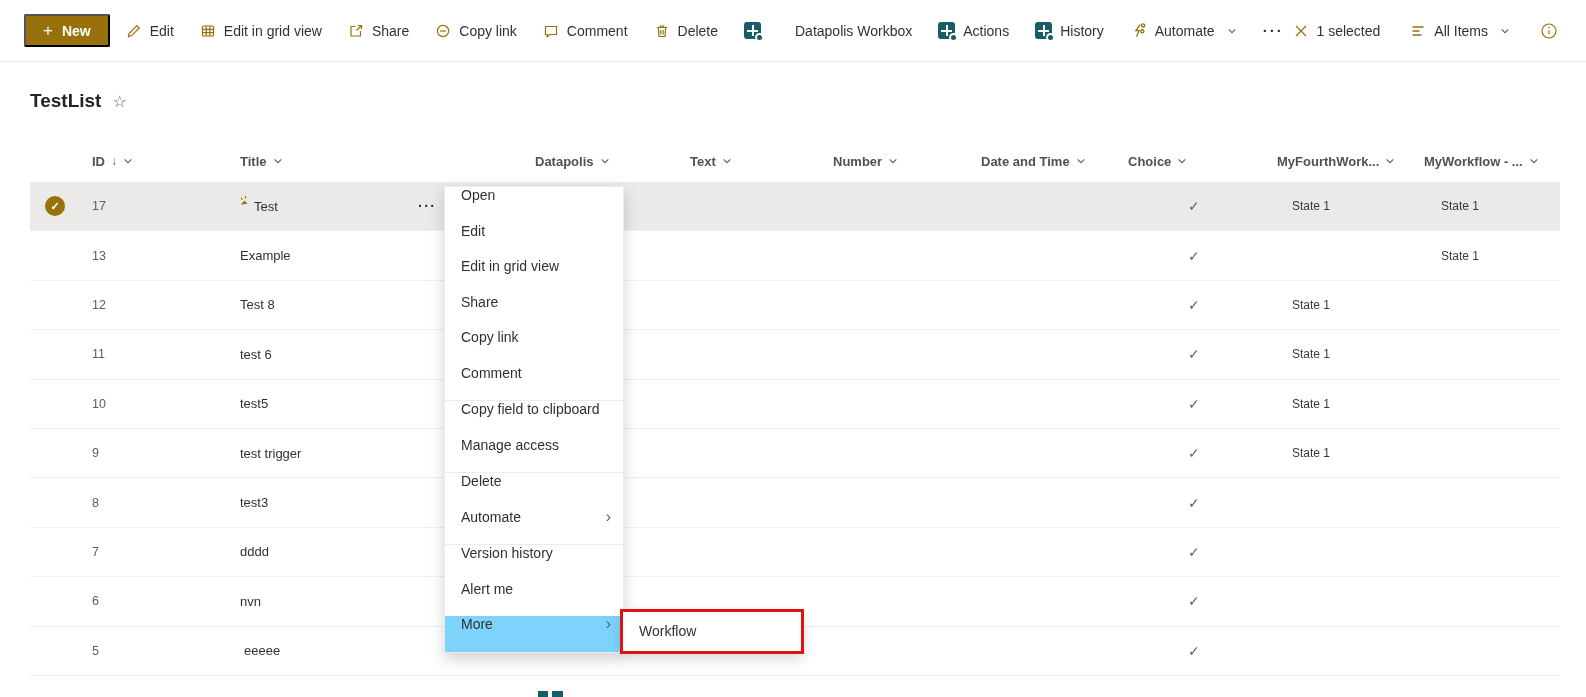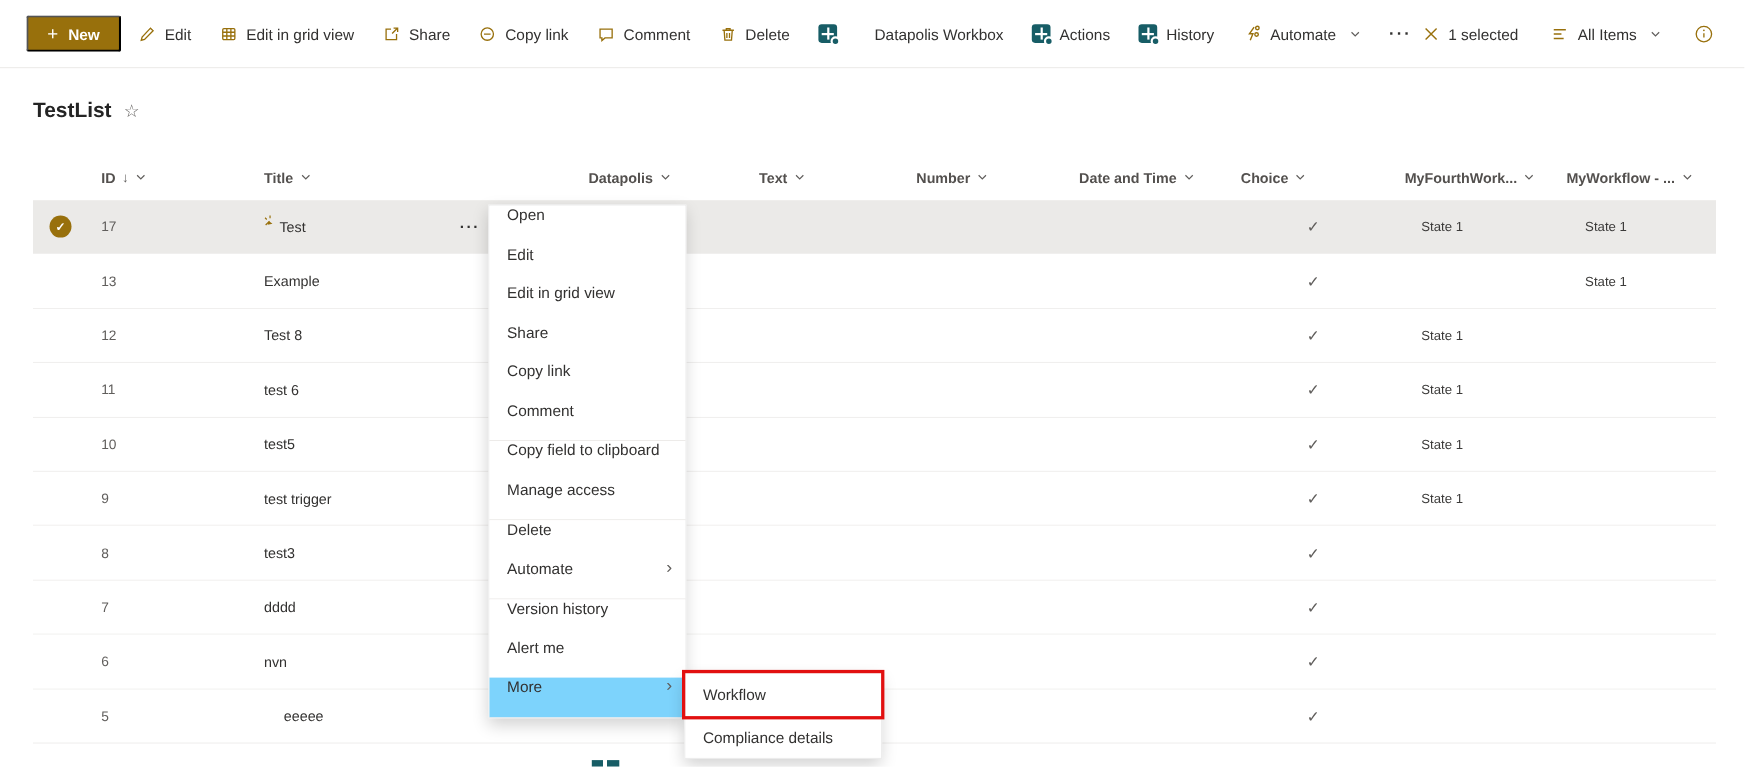--- a/index.html
+++ b/index.html
@@ -382,21 +382,21 @@
     </div>
     <div class="trow">
       <div class="cell idv" style="left: 62px;">6</div>
       <div class="cell" style="left: 210px;">
         <span>nvn</span>
       </div>
       <div class="cell checkv" style="left: 1158px;">✓</div>
     </div>
     <div class="trow">
       <div class="cell idv" style="left: 62px;">5</div>
-      <div class="cell" style="left: 228px;">
+      <div class="cell" style="left: 214px;">
         <span>eeeee</span>
       </div>
       <div class="cell checkv" style="left: 1158px;">✓</div>
     </div>
   </div>
 
 <div class="ctxmenu">
     <div class="mitem">
       <span>Open</span>
     </div>
@@ -440,18 +440,15 @@
     <div class="mitem hl">
       <span>More</span>
       <span class="mchev">›</span>
     </div>
   </div>
 
 <div class="submenu">
     <div class="sitem redbox">
       <span>Workflow</span>
     </div>
-    <div class="sitem">
-      <span>Compliance details</span>
-    </div>
   </div>
 
 <div class="partial-teal"></div>
 
 </body></html>

